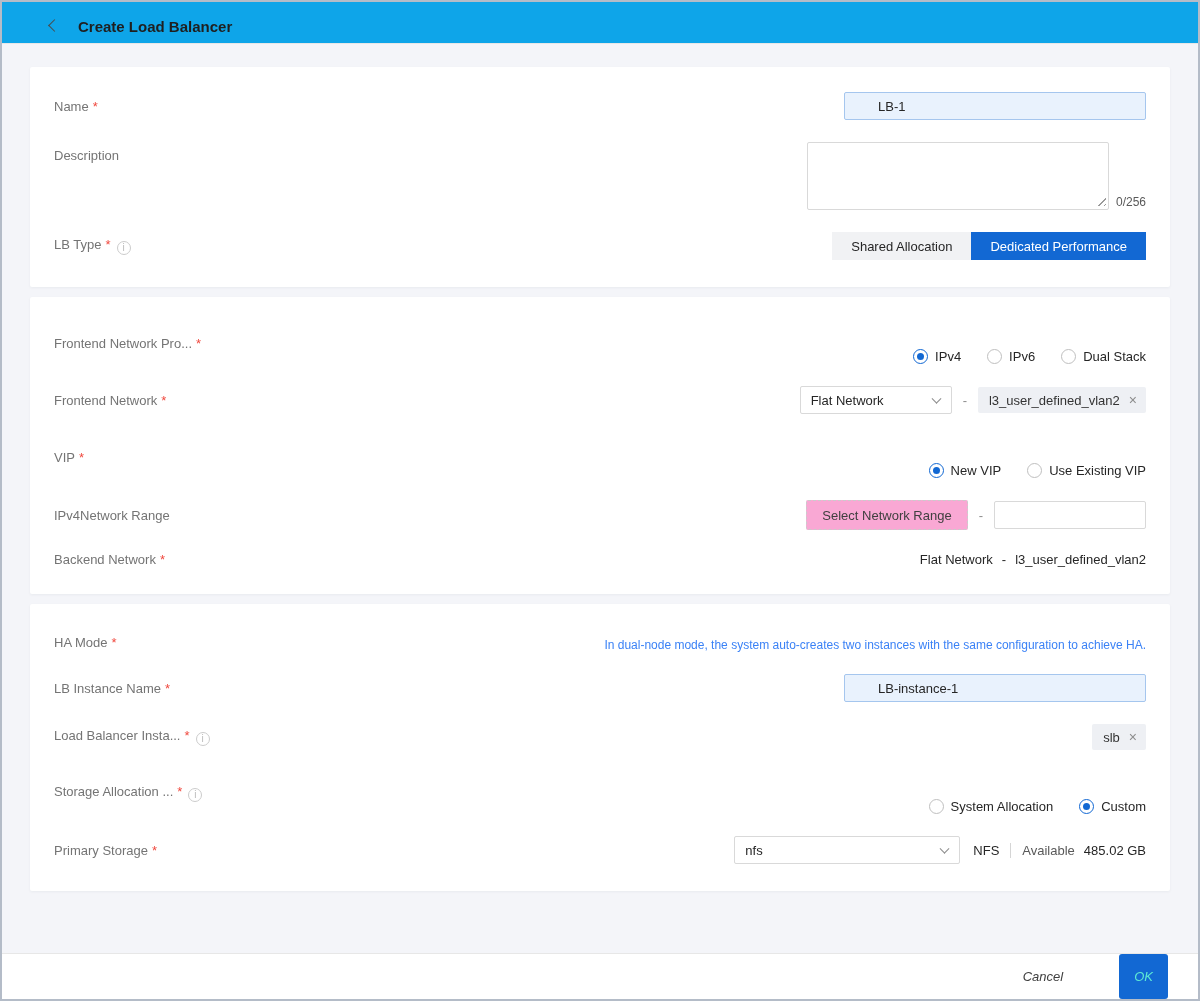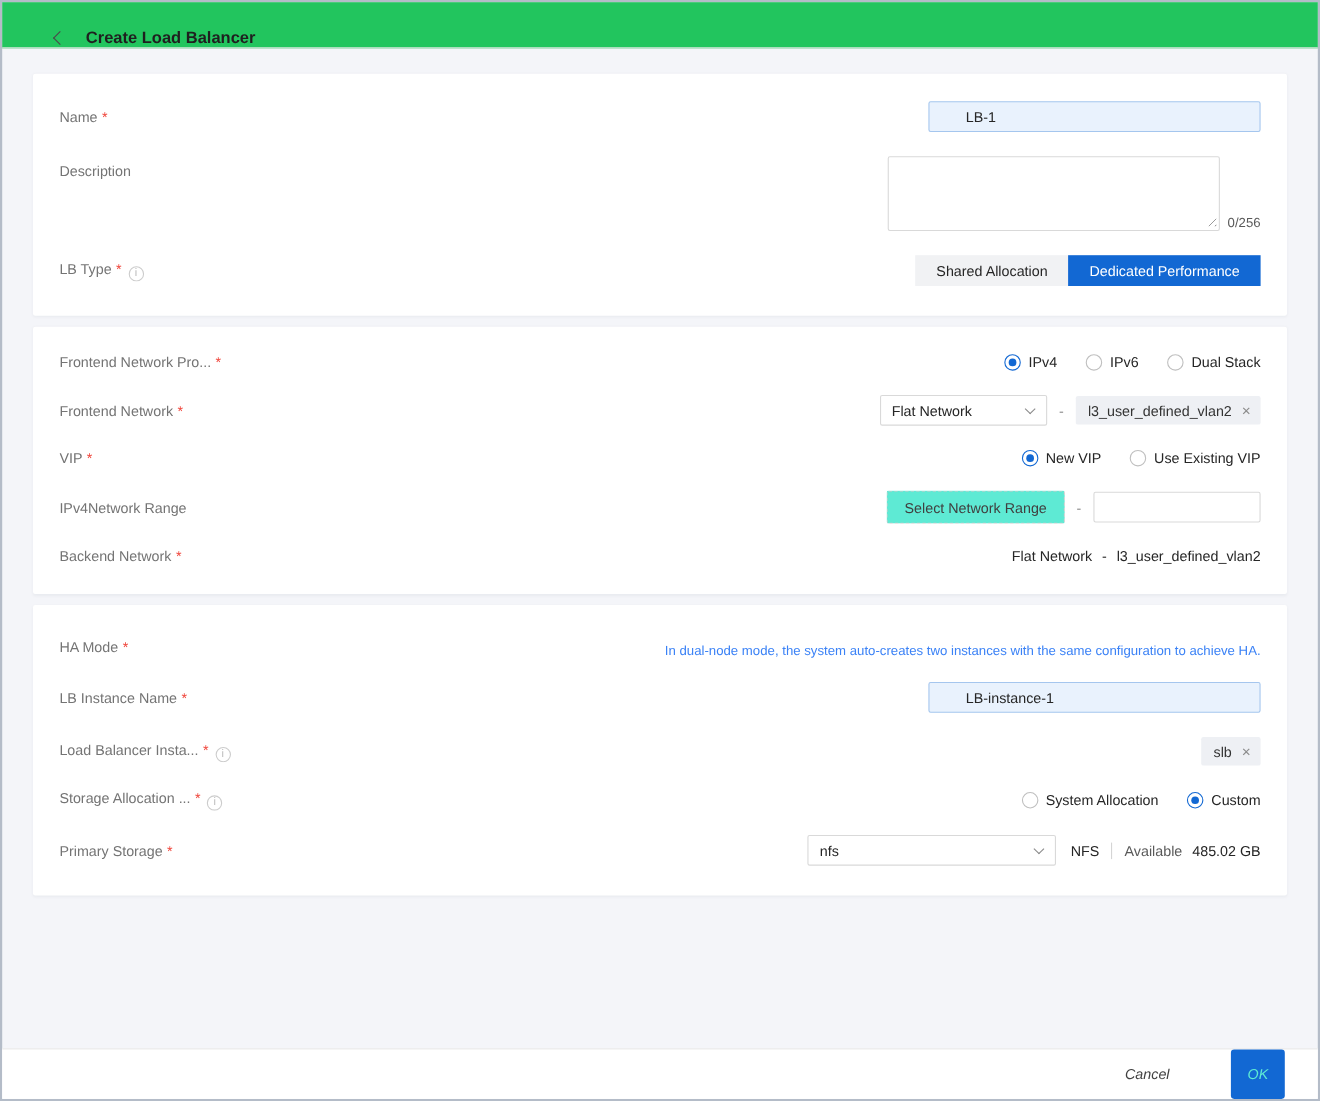--- a/index.html
+++ b/index.html
@@ -12,22 +12,22 @@
   }
   .frame {
     width:1200px; height:1001px;
     border:2px solid #b4bcc8;
     background:#f4f5f9;
     display:flex; flex-direction:column;
   }
   
   .topbar {
     flex:0 0 42px; height:42px;
-    background:#22c55e; border-bottom:1px solid #e7e7e7;
-    display:flex; align-items:flex-end;
+    background:#0ea5e9; border-bottom:1px solid #e7e7e7;
+    display:flex; align-items:flex-start;
     padding:16px 20px 0 44px;
   }
   .back {
     width:16px; height:16px; position:relative; cursor:pointer;
     display:inline-block; margin-right:16px;
   }
   .back::after {
     content:""; position:absolute; left:4px; top:3px;
     width:8px; height:8px;
     border-left:1.6px solid #4a4a4a; border-bottom:1.6px solid #4a4a4a;
@@ -79,21 +79,21 @@
     pointer-events:none;
   }
   .counter { font-size:12px; color:#595959; margin-left:7px; align-self:flex-end; padding-bottom:1px; }
 
   .seg-btn {
     height:28px; padding:0 19px; display:inline-flex; align-items:center;
     background:#f1f2f4; color:#262626; cursor:pointer; user-select:none;
   }
   .seg-btn.selected { background:#1268d3; color:#fff; }
 
-  .radio-item { display:inline-flex; align-items:center; margin-right:26px; cursor:pointer; }
+  .radio-item { display:inline-flex; align-items:center; margin-right:26px; cursor:pointer;margin-top:27px; }
   .radio-item:last-child { margin-right:0; }
   .radio {
     width:15px; height:15px; border:1px solid #bfbfbf; border-radius:50%;
     background:#fff; position:relative; flex:0 0 auto;
   }
   .radio.checked { border-color:#1268d3; }
   .radio.checked::after {
     content:""; position:absolute; left:3px; top:3px; width:7px; height:7px;
     border-radius:50%; background:#1268d3;
   }
@@ -113,21 +113,21 @@
   }
   .sep { color:#8c8c8c; margin:0 11px; }
 
   .tag {
     background:#eef0f4; border-radius:2px; height:26px;
     display:inline-flex; align-items:center; padding:0 9px 0 11px; color:#333;
   }
   .tag .x { margin-left:9px; color:#8c8c8c; cursor:pointer; font-size:14px; line-height:1; }
 
   .dashed-btn {
-    height:30px; border:1px dashed #cbcbcb; border-radius:2px; background:#5eead4;
+    height:30px; border:1px dashed #cbcbcb; border-radius:2px; background:#f9a8d4;
     padding:0 15px; display:inline-flex; align-items:center; color:#404040; cursor:pointer;
   }
 
   .plain-value { color:#262626; }
   .plain-value .gap { margin:0 9px; color:#262626; }
 
   .hint { font-size:12px; color:#3b82f6; margin-top:9px; }
 
   .ps-meta { display:flex; align-items:center; margin-left:13px; }
   .ps-type { color:#262626; }

